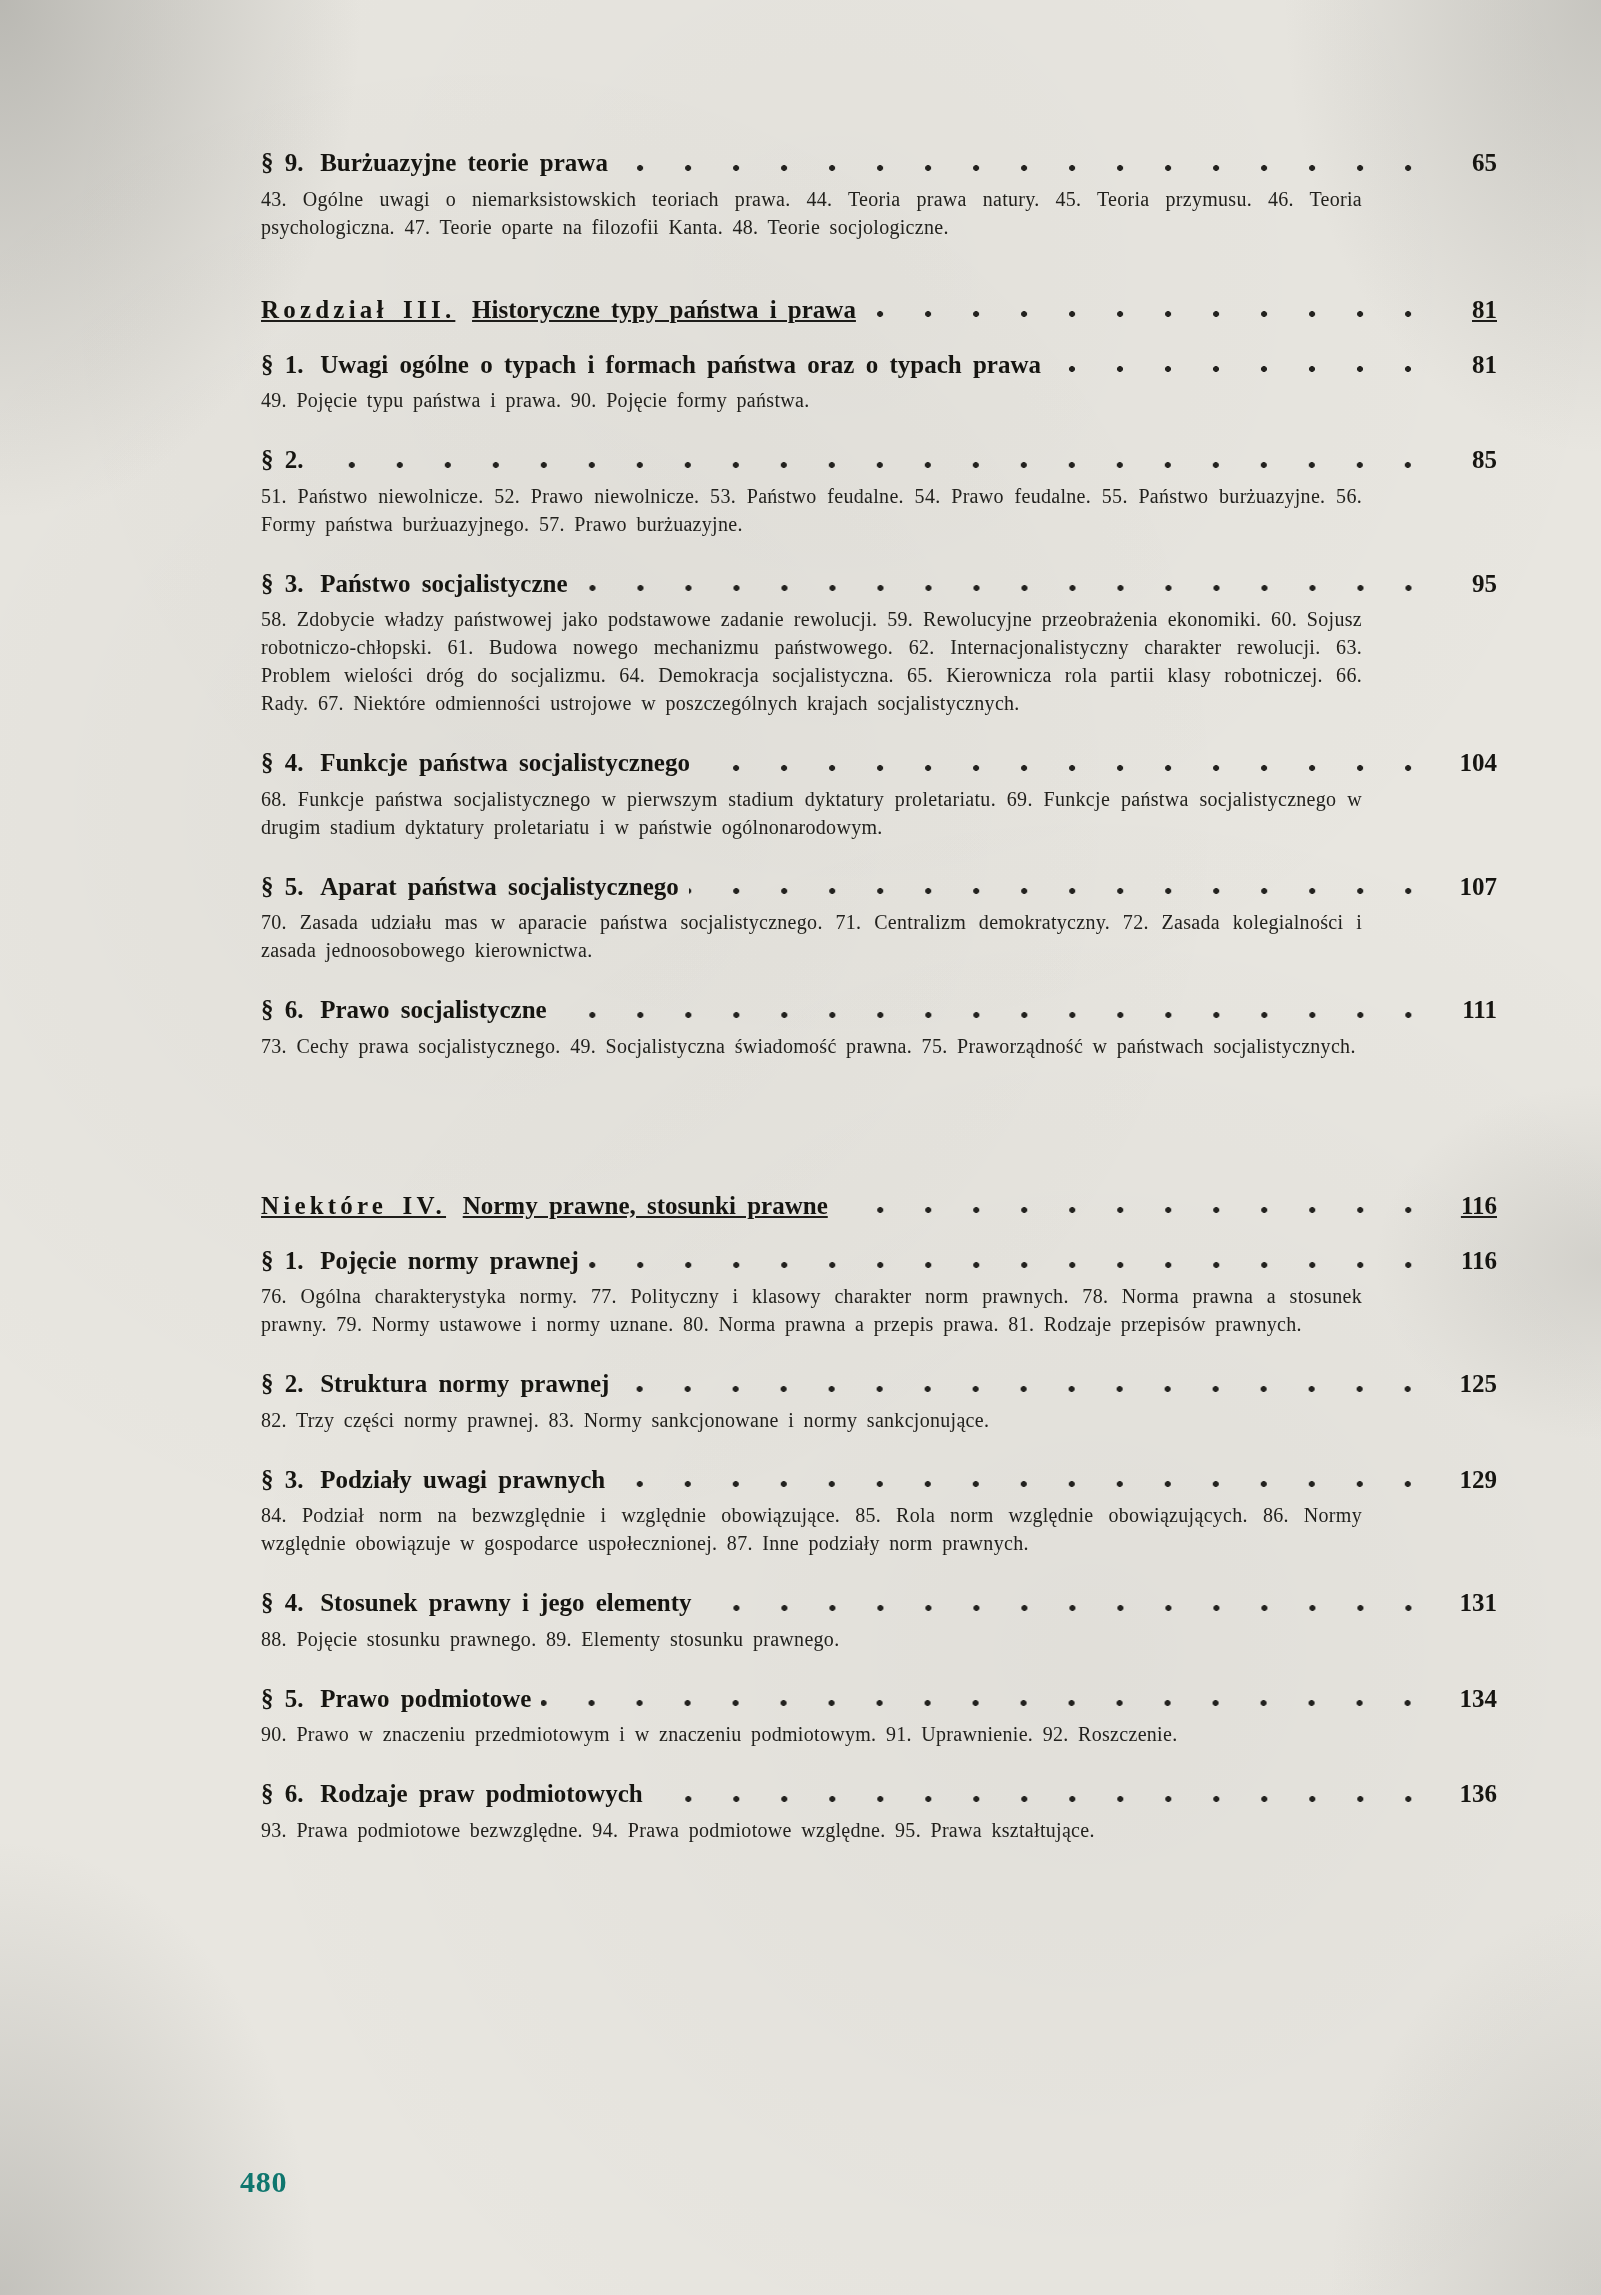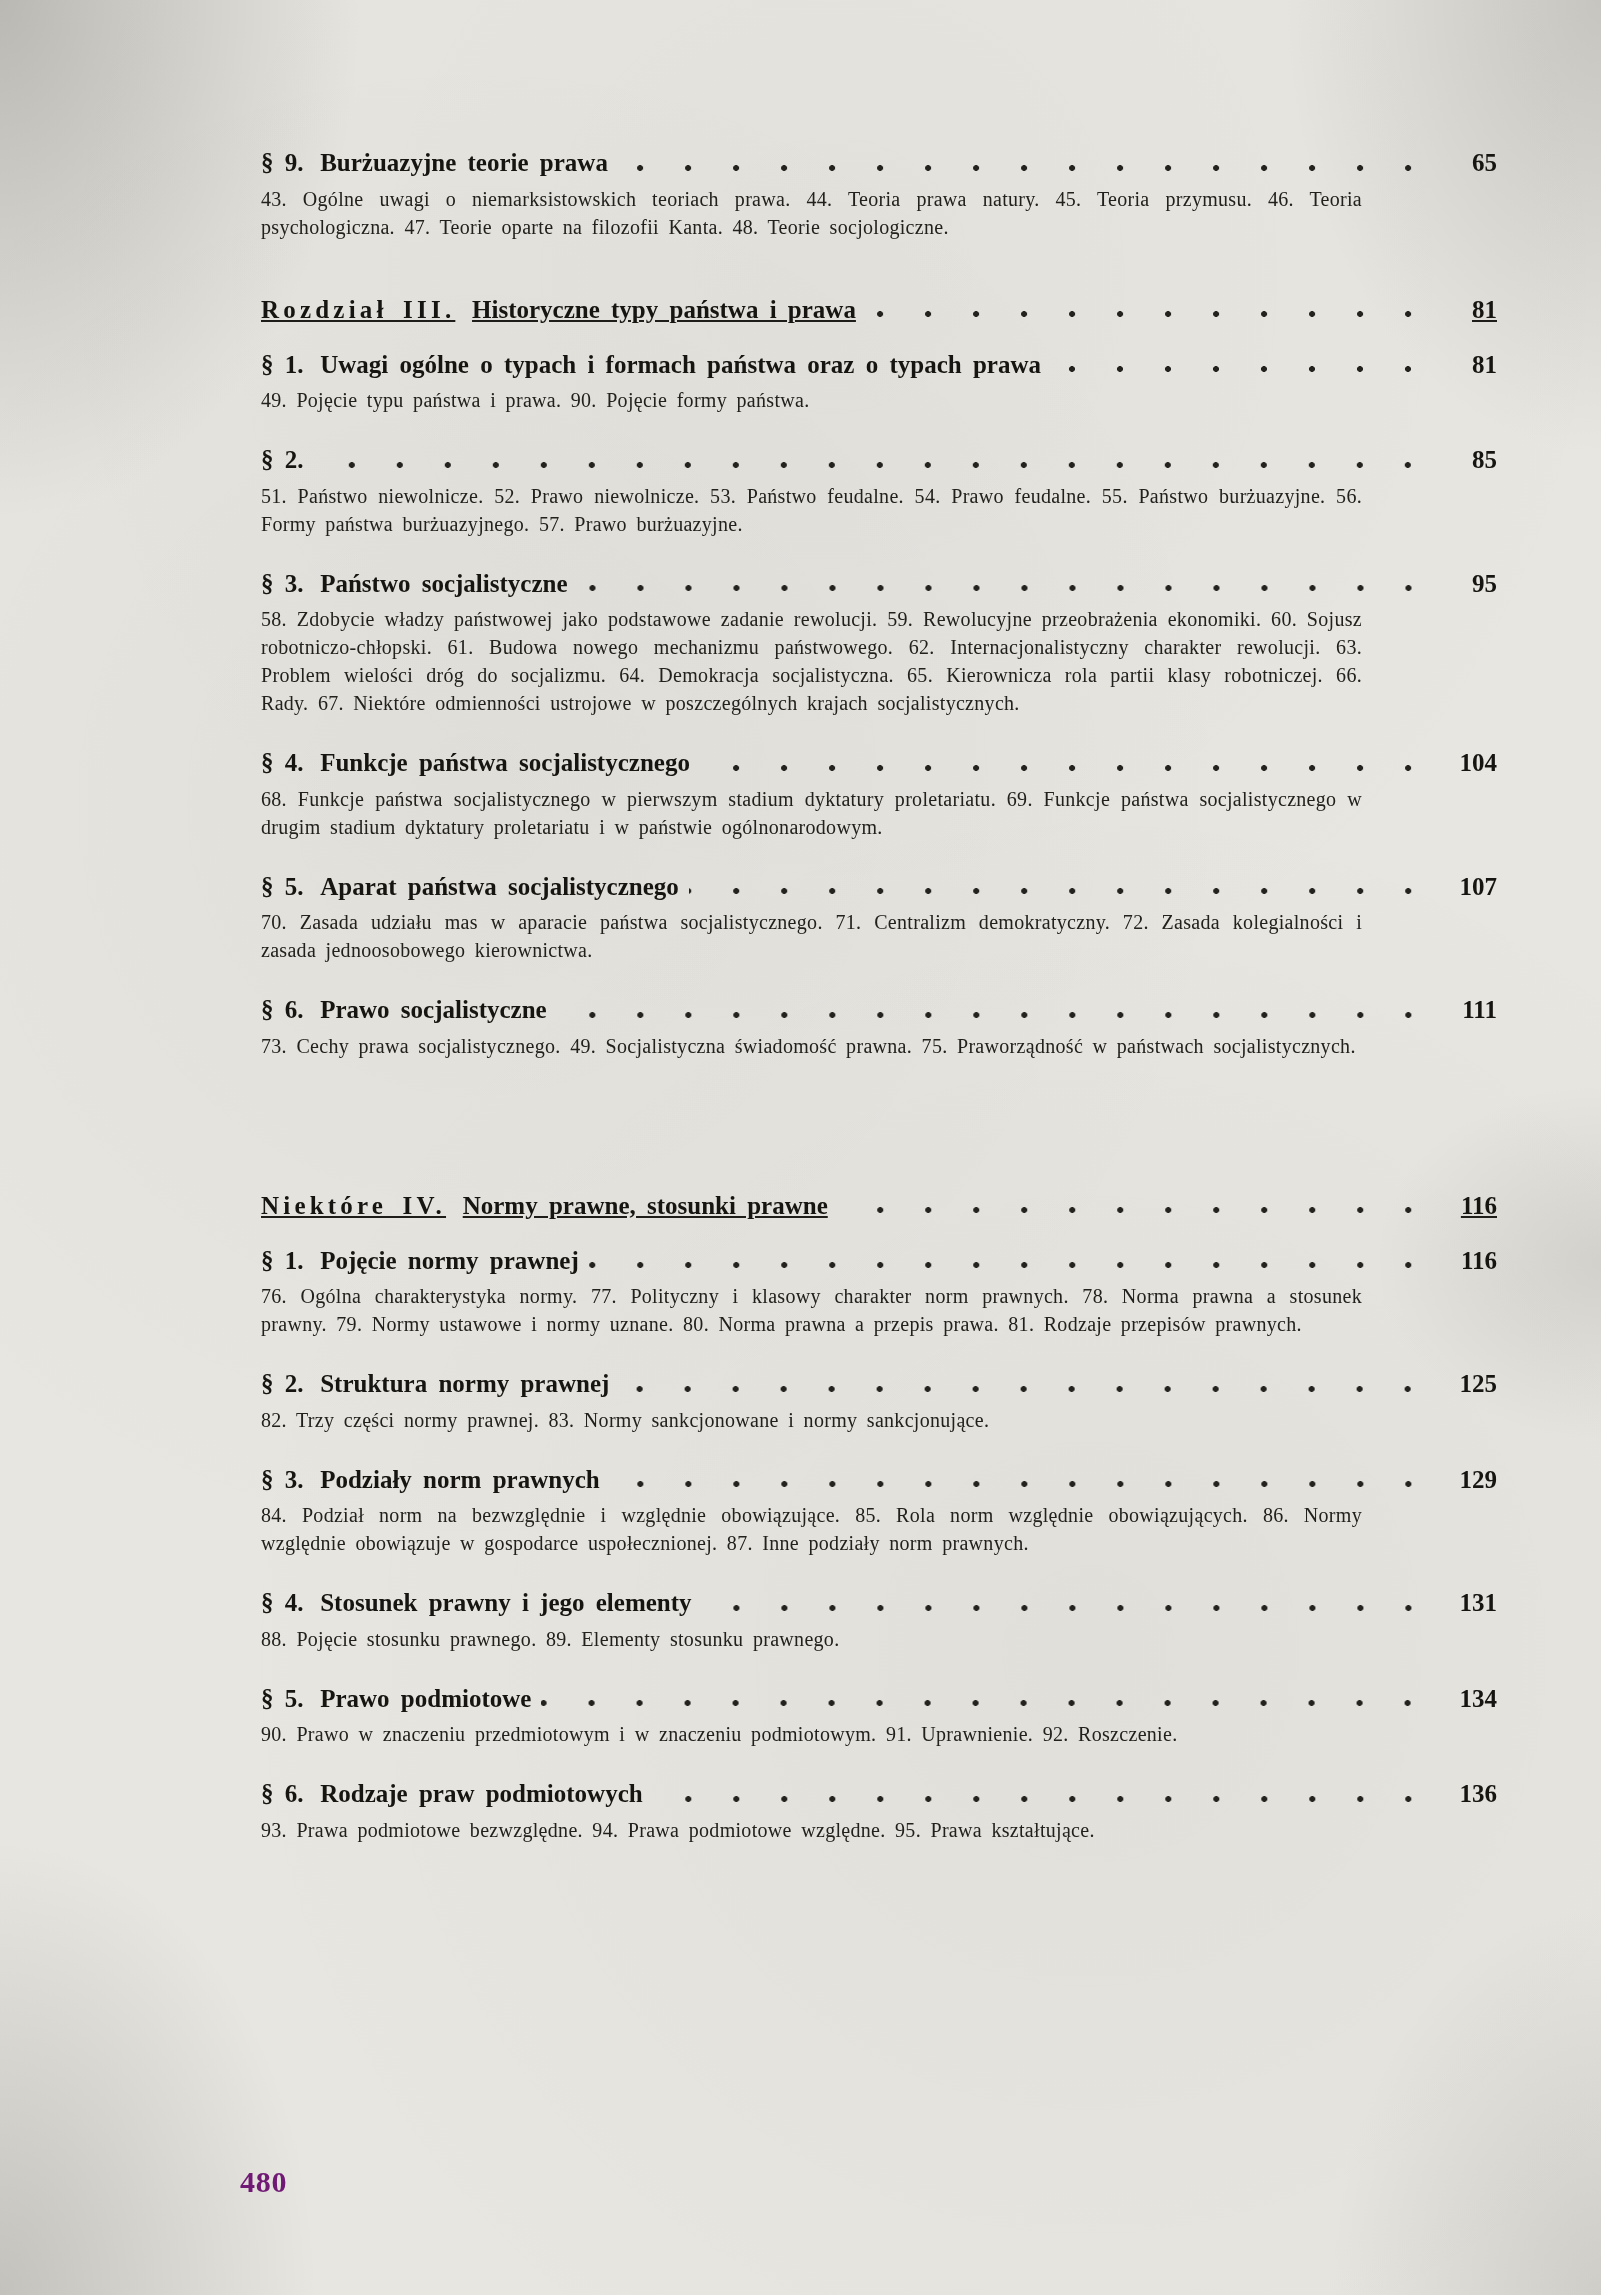--- a/index.html
+++ b/index.html
@@ -65,21 +65,21 @@
   .chapter .title { max-width: 919px; }
   .chapter.extra-space { margin-top: 132px; }
 
   .footer-pagenum {
     position: absolute;
     left: 240px;
     top: 2165px;
     font-size: 30px;
     font-weight: bold;
     letter-spacing: 0.8px;
-    color: #701a75;
+    color: #0f766e;
   }
 </style>
 </head>
 <body>
 
 <main>
   <div id="toc-container">
       <div class="entry section">
         <div class="heading-row">
           <span class="label">§ 9.</span>
@@ -172,21 +172,21 @@
           <span class="label">§ 2.</span>
           <span class="title">Struktura normy prawnej</span>
           <span class="leader"></span>
           <span class="pagenum">125</span>
         </div>
         <div class="detail">82. Trzy części normy prawnej. 83. Normy sankcjonowane i normy sankcjonujące.</div>
       </div>
       <div class="entry section">
         <div class="heading-row">
           <span class="label">§ 3.</span>
-          <span class="title">Podziały norm prawnych</span>
+          <span class="title">Podziały uwagi prawnych</span>
           <span class="leader"></span>
           <span class="pagenum">129</span>
         </div>
         <div class="detail">84. Podział norm na bezwzględnie i względnie obowiązujące. 85. Rola norm względnie obowiązujących. 86. Normy względnie obowiązuje w gospodarce uspołecznionej. 87. Inne podziały norm prawnych.</div>
       </div>
       <div class="entry section">
         <div class="heading-row">
           <span class="label">§ 4.</span>
           <span class="title">Stosunek prawny i jego elementy</span>
           <span class="leader"></span>

